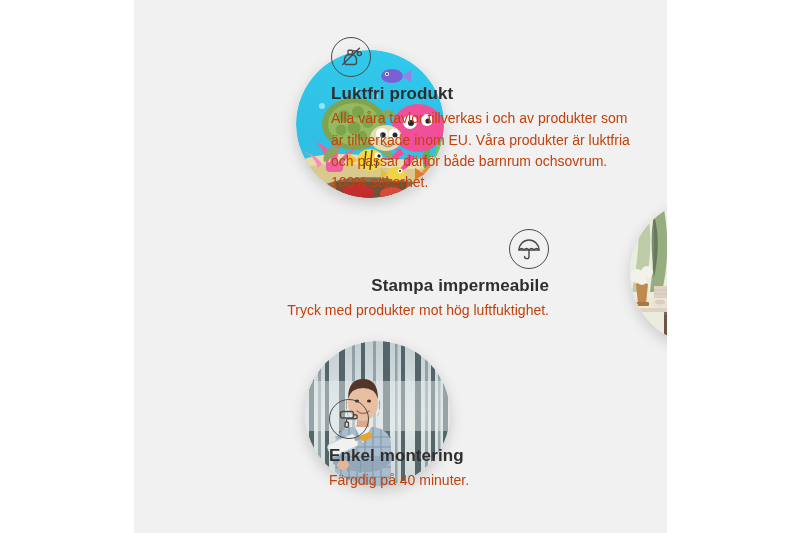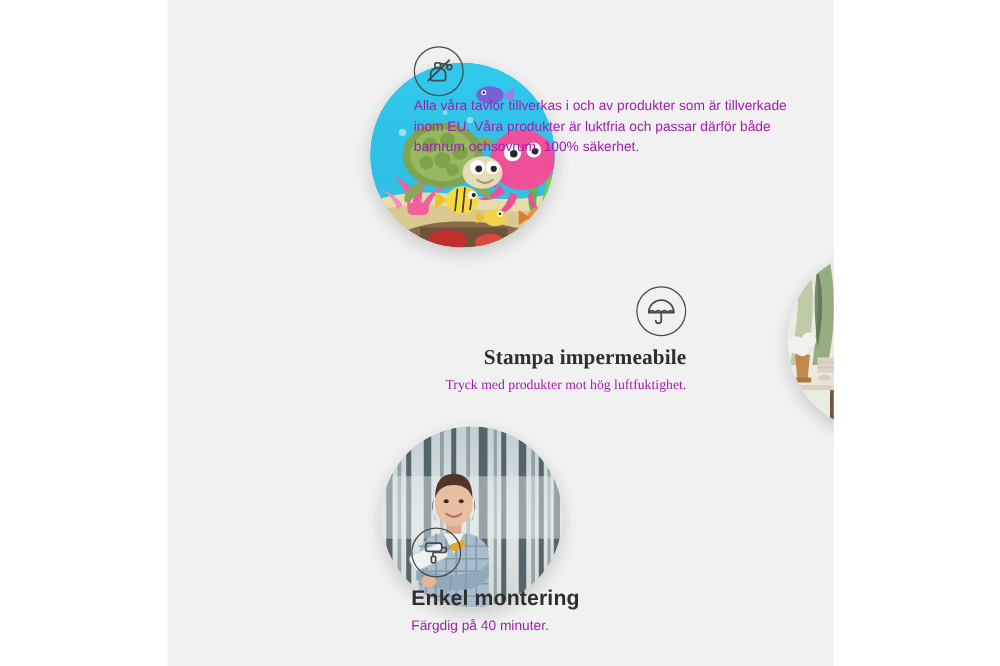--- a/index.html
+++ b/index.html
@@ -48,22 +48,22 @@
   .feature-icon svg { display: block; }
   .feature-title {
     font-size: 17px;
     font-weight: bold;
     color: #2e2e2e;
     letter-spacing: 0.1px;
     margin: 7px 0 4px 0;
     line-height: 1.2;
   }
   .feature-desc {
-    font-size: 11px;
-    color: #a21caf;
+    font-size: 14px;
+    color: #c2410c;
     line-height: 1.52;
     margin: 0;
   }
 
   
   .align-left   { text-align: left; }
   .align-right  { text-align: right; }
   .icon-left   { margin-right: auto; }
   .icon-right  { margin-left: auto; }
 
@@ -71,22 +71,22 @@
   .circle-img {
     position: absolute;
     border-radius: 50%;
     overflow: hidden;
     box-shadow: 0 5px 14px rgba(0,0,0,0.17);
   }
   .circle-img > svg { display: block; }
 
   
   #feature-1 { left: 197px; top: 37px;  width: 300px; }
-  #feature-2 { left: 75px;  top: 229px; width: 340px; font-family: Liberation Serif, serif; }
-  #feature-3 { left: 195px; top: 422px; width: 280px; }
+  #feature-2 { left: 75px;  top: 229px; width: 340px; }
+  #feature-3 { left: 195px; top: 399px; width: 280px; }
 
   #image-1 { left: 162px; top: 50px;  width: 148px; height: 148px; }
   #image-2 { left: 496px; top: 200px; width: 145px; height: 145px; }
   #image-3 { left: 171px; top: 341px; width: 145px; height: 145px; }
 </style>
 </head>
 <body>
 
 <div id="page">
 
@@ -212,20 +212,21 @@
         <svg width="26" height="26" viewBox="0 0 26 26" fill="none" stroke="#4a4a4a" stroke-width="1.4" stroke-linecap="round" stroke-linejoin="round">
 
           <path d="M6.5 15.5 a5 5 0 0 1 5 -5 h2 a5 5 0 0 1 5 5 v3 a2 2 0 0 1 -2 2 h-8 a2 2 0 0 1 -2 -2 z"></path>
           <rect x="10" y="6.2" width="4.4" height="4.4" rx="0.9"></rect>
           <path d="M14.6 7 h3.4 a2 2 0 0 1 2 2"></path>
           <circle cx="21.4" cy="9.6" r="2"></circle>
 
           <line x1="4.6" y1="20.4" x2="21.4" y2="4.2"></line>
         </svg>
       </div>
+      <div class="feature-title">Luktfri produkt</div>
       <p class="feature-desc">Alla våra tavlor tillverkas i och av produkter som är tillverkade inom EU. Våra produkter är luktfria och passar därför både barnrum ochsovrum. 100% säkerhet.</p>
     </div>
 
     <div class="circle-img" id="image-2">
       <svg width="145" height="145" viewBox="0 0 145 145">
         <defs>
           <clipPath id="clip2">
               <circle cx="72.5" cy="72.5" r="72.5"></circle>
             </clipPath>
         </defs>

